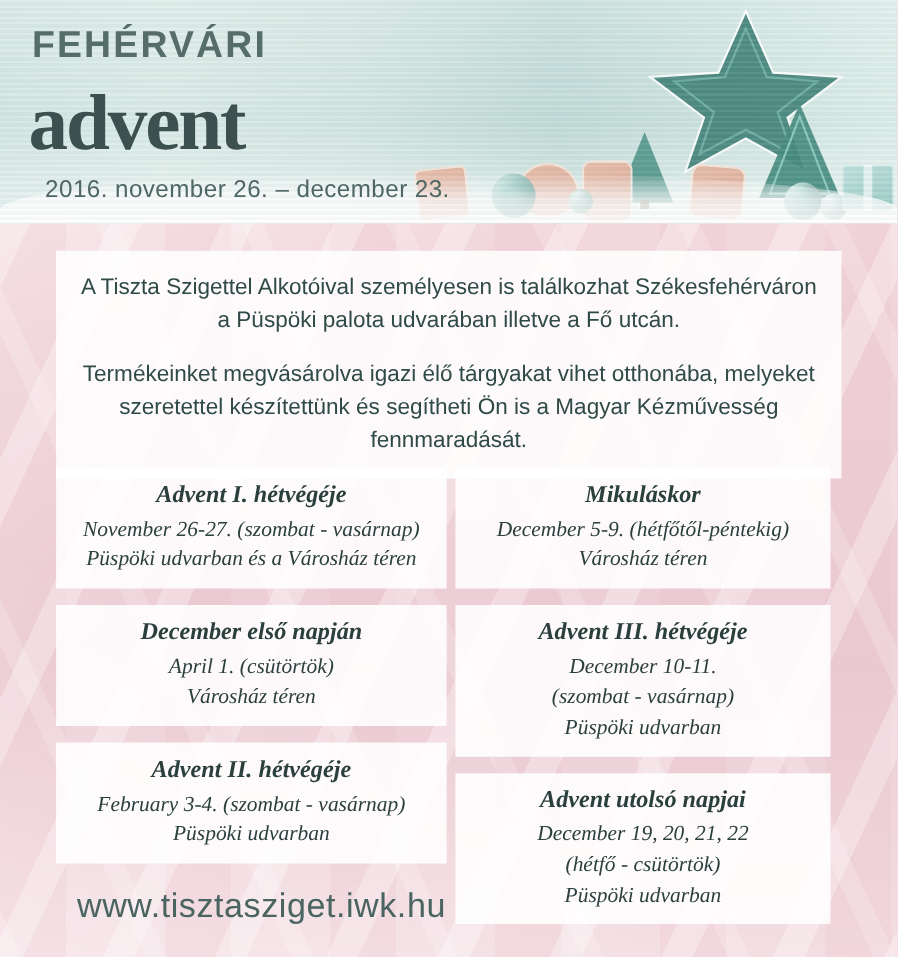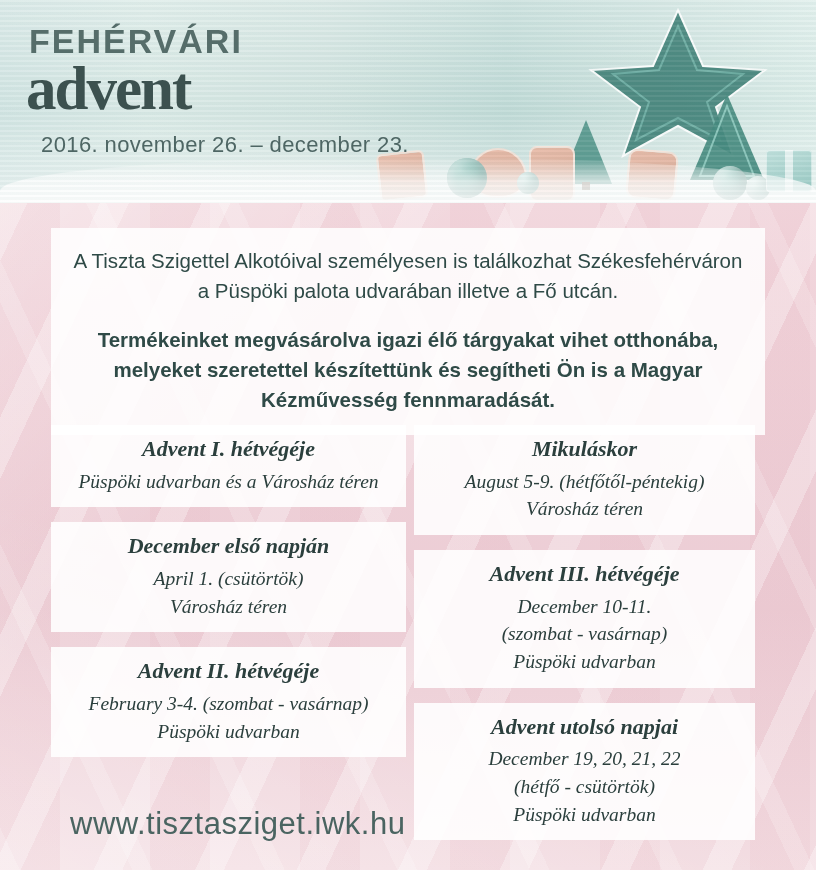--- a/index.html
+++ b/index.html
@@ -72,25 +72,25 @@
     font-weight: bold;
     font-size: 34px;
     letter-spacing: 2px;
     color: #4b6360;
     line-height: 1;
     opacity: 0.92;
   }
   .logo-advent {
     font-family: "Liberation Serif", serif;
     font-weight: bold;
-    font-size: 61px;
+    font-size: 72px;
     letter-spacing: -2px;
     color: #3c514f;
     line-height: 0.95;
-    margin-top: 2px;
+    margin-top: 19px;
     margin-left: -3px;
   }
   .logo-dates {
     font-family: "Liberation Sans", sans-serif;
     font-size: 22px;
     color: #4e6664;
     letter-spacing: 0.4px;
     margin-top: 14px;
     margin-left: 12px;
   }
@@ -160,21 +160,21 @@
     color: #2f4a47;
     line-height: 1.45;
     margin: 4px 4px 0;
     font-family: "Liberation Sans", sans-serif;
   }
   .intro-p2 {
     font-size: 20.5px;
     color: #2f4a47;
     line-height: 1.45;
     margin: 20px 0 2px;
-    font-weight: bold;
+    font-weight: normal;
     font-family: "Liberation Sans", sans-serif;
   }
 
   .col-left {
     position: absolute;
     left: 51px;
     top: 425px;
     width: 355px;
   }
   .col-right {
@@ -260,20 +260,21 @@
 
   <div class="intro-card">
     <p class="intro-p1">A Tiszta Szigettel Alkotóival személyesen is találkozhat Székesfehérváron a Püspöki palota udvarában illetve a Fő utcán.</p>
     <p class="intro-p2">Termékeinket megvásárolva igazi élő tárgyakat vihet otthonába, melyeket szeretettel készítettünk és segítheti Ön is a Magyar Kézművesség fennmaradását.</p>
   </div>
 
   <div class="col-left">
 
     <div class="event-card">
       <div class="event-title">Advent I. hétvégéje</div>
+      <div class="event-line">November 26-27. (szombat - vasárnap)</div>
       <div class="event-line">Püspöki udvarban és a Városház téren</div>
     </div>
 
     <div class="event-card">
       <div class="event-title">December első napján</div>
       <div class="event-line">April 1. (csütörtök)</div>
       <div class="event-line">Városház téren</div>
     </div>
 
     <div class="event-card">
@@ -281,21 +282,21 @@
       <div class="event-line">February 3-4. (szombat - vasárnap)</div>
       <div class="event-line">Püspöki udvarban</div>
     </div>
 
   </div>
 
   <div class="col-right">
 
     <div class="event-card">
       <div class="event-title">Mikuláskor</div>
-      <div class="event-line">August 5-9. (hétfőtől-péntekig)</div>
+      <div class="event-line">December 5-9. (hétfőtől-péntekig)</div>
       <div class="event-line">Városház téren</div>
     </div>
 
     <div class="event-card">
       <div class="event-title">Advent III. hétvégéje</div>
       <div class="event-line">December 10-11.</div>
       <div class="event-line">(szombat - vasárnap)</div>
       <div class="event-line">Püspöki udvarban</div>
     </div>
 

